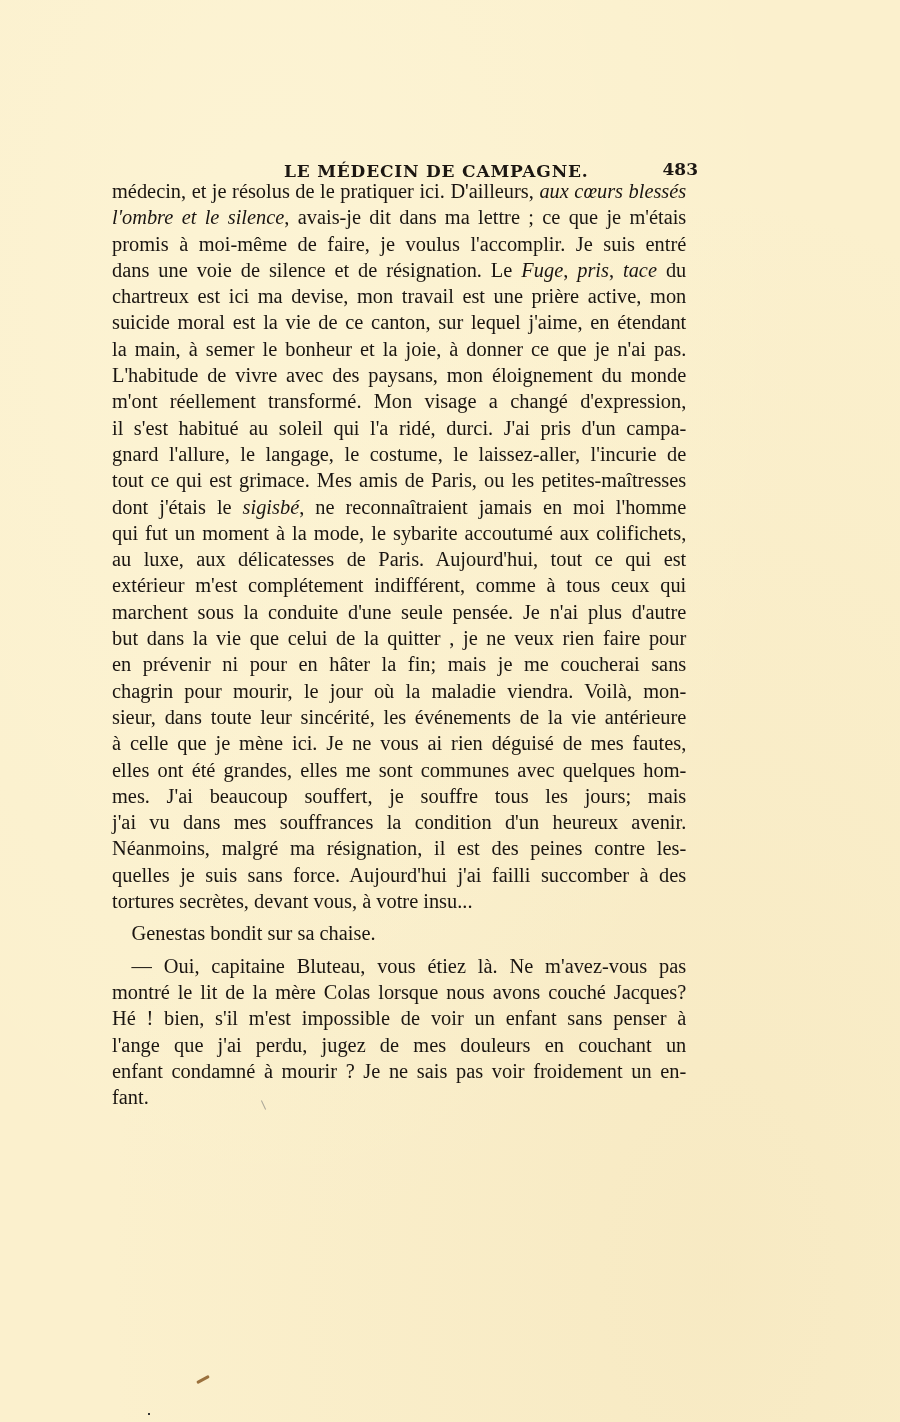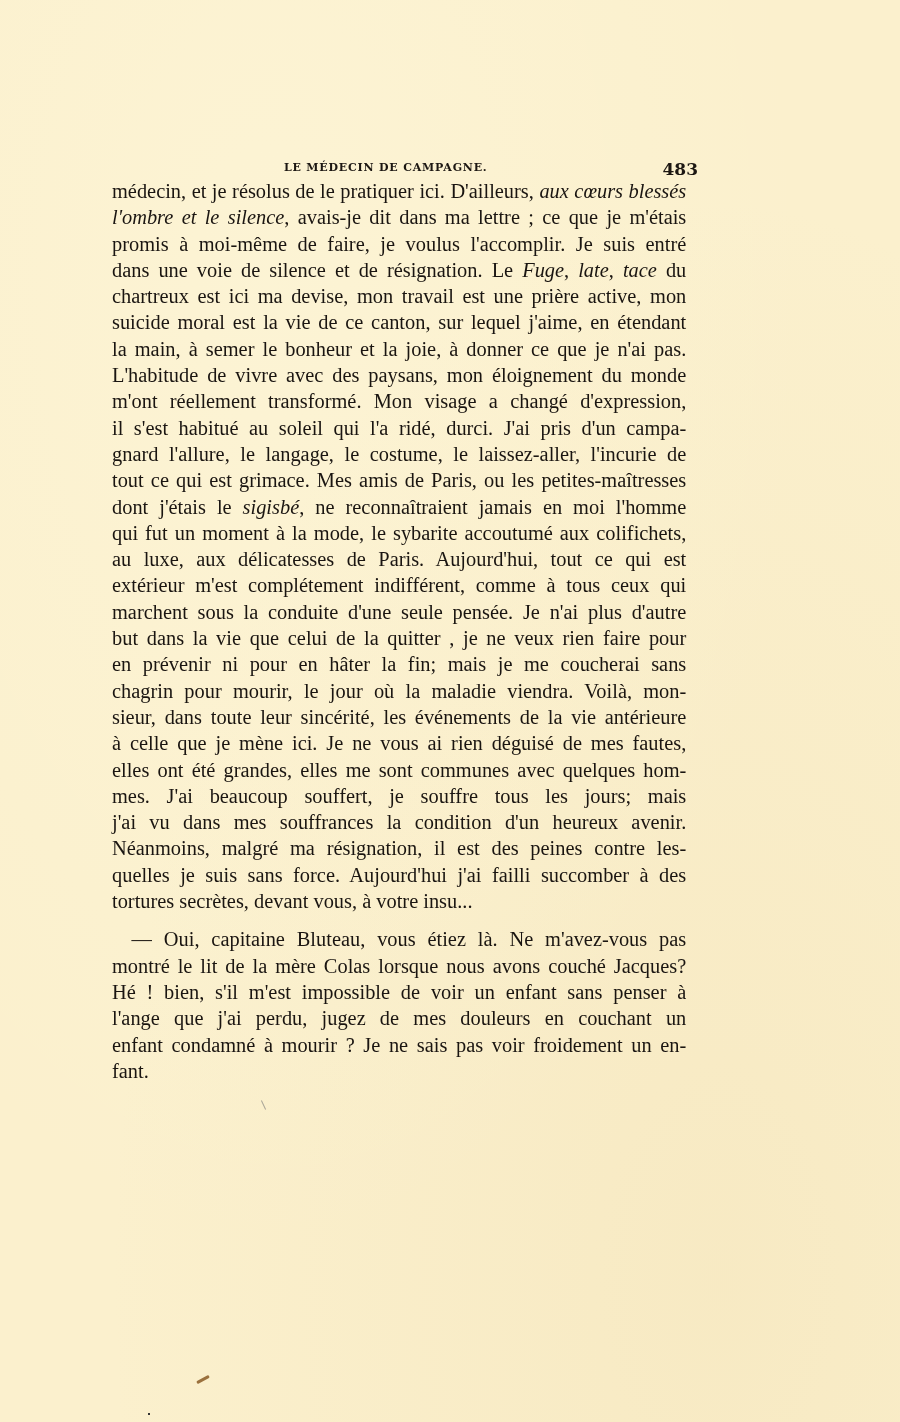--- a/index.html
+++ b/index.html
@@ -28,21 +28,21 @@
       left: 112px;
       width: 586px;
       height: 30px;
       font-family: "DejaVu Serif", serif;
       color: #1c1712;
     }
     .running-title {
       position: absolute;
       left: 172px;
       top: 6px;
-      font-size: 11px;
+      font-size: 17px;
       font-weight: bold;
       letter-spacing: 0.8px;
     }
     .page-number {
       position: absolute;
       right: 0;
       top: 4px;
       font-size: 17px;
       font-weight: bold;
       margin-left: 7px;
@@ -111,21 +111,21 @@
   <div class="running-head">
     <span class="running-title">LE MÉDECIN DE CAMPAGNE.</span>
     <span class="page-number">483</span>
   </div>
 
   <div class="text-block" id="text-block">
       <div>
         <span class="line">médecin, et je résolus de le pratiquer ici. D'ailleurs, <span class="it">aux cœurs blessés</span></span>
         <span class="line"><span class="it">l'ombre et le silence</span>, avais-je dit dans ma lettre ; ce que je m'étais</span>
         <span class="line">promis à moi-même de faire, je voulus l'accomplir. Je suis entré</span>
-        <span class="line">dans une voie de silence et de résignation. Le <span class="it">Fuge</span>, <span class="it">late</span>, <span class="it">tace</span> du</span>
+        <span class="line">dans une voie de silence et de résignation. Le <span class="it">Fuge</span>, <span class="it">pris</span>, <span class="it">tace</span> du</span>
         <span class="line">chartreux est ici ma devise, mon travail est une prière active, mon</span>
         <span class="line">suicide moral est la vie de ce canton, sur lequel j'aime, en étendant</span>
         <span class="line">la main, à semer le bonheur et la joie, à donner ce que je n'ai pas.</span>
         <span class="line">L'habitude de vivre avec des paysans, mon éloignement du monde</span>
         <span class="line">m'ont réellement transformé. Mon visage a changé d'expression,</span>
         <span class="line">il s'est habitué au soleil qui l'a ridé, durci. J'ai pris d'un campa-</span>
         <span class="line">gnard l'allure, le langage, le costume, le laissez-aller, l'incurie de</span>
         <span class="line">tout ce qui est grimace. Mes amis de Paris, ou les petites-maîtresses</span>
         <span class="line">dont j'étais le <span class="it">sigisbé</span>, ne reconnaîtraient jamais en moi l'homme</span>
         <span class="line">qui fut un moment à la mode, le sybarite accoutumé aux colifichets,</span>
@@ -138,20 +138,23 @@
         <span class="line">sieur, dans toute leur sincérité, les événements de la vie antérieure</span>
         <span class="line">à celle que je mène ici. Je ne vous ai rien déguisé de mes fautes,</span>
         <span class="line">elles ont été grandes, elles me sont communes avec quelques hom-</span>
         <span class="line">mes. J'ai beaucoup souffert, je souffre tous les jours; mais</span>
         <span class="line">j'ai vu dans mes souffrances la condition d'un heureux avenir.</span>
         <span class="line">Néanmoins, malgré ma résignation, il est des peines contre les-</span>
         <span class="line">quelles je suis sans force. Aujourd'hui j'ai failli succomber à des</span>
         <span class="line last">tortures secrètes, devant vous, à votre insu...</span>
       </div>
       <div class="para-gap"></div>
+      <div>
+        <span class="line last indent">Genestas bondit sur sa chaise.</span>
+      </div>
       <div class="para-gap"></div>
       <div>
         <span class="line indent">— Oui, capitaine Bluteau, vous étiez là. Ne m'avez-vous pas</span>
         <span class="line">montré le lit de la mère Colas lorsque nous avons couché Jacques?</span>
         <span class="line">Hé ! bien, s'il m'est impossible de voir un enfant sans penser à</span>
         <span class="line">l'ange que j'ai perdu, jugez de mes douleurs en couchant un</span>
         <span class="line">enfant condamné à mourir ? Je ne sais pas voir froidement un en-</span>
         <span class="line last">fant.</span>
       </div>
       <div class="para-gap"></div>

